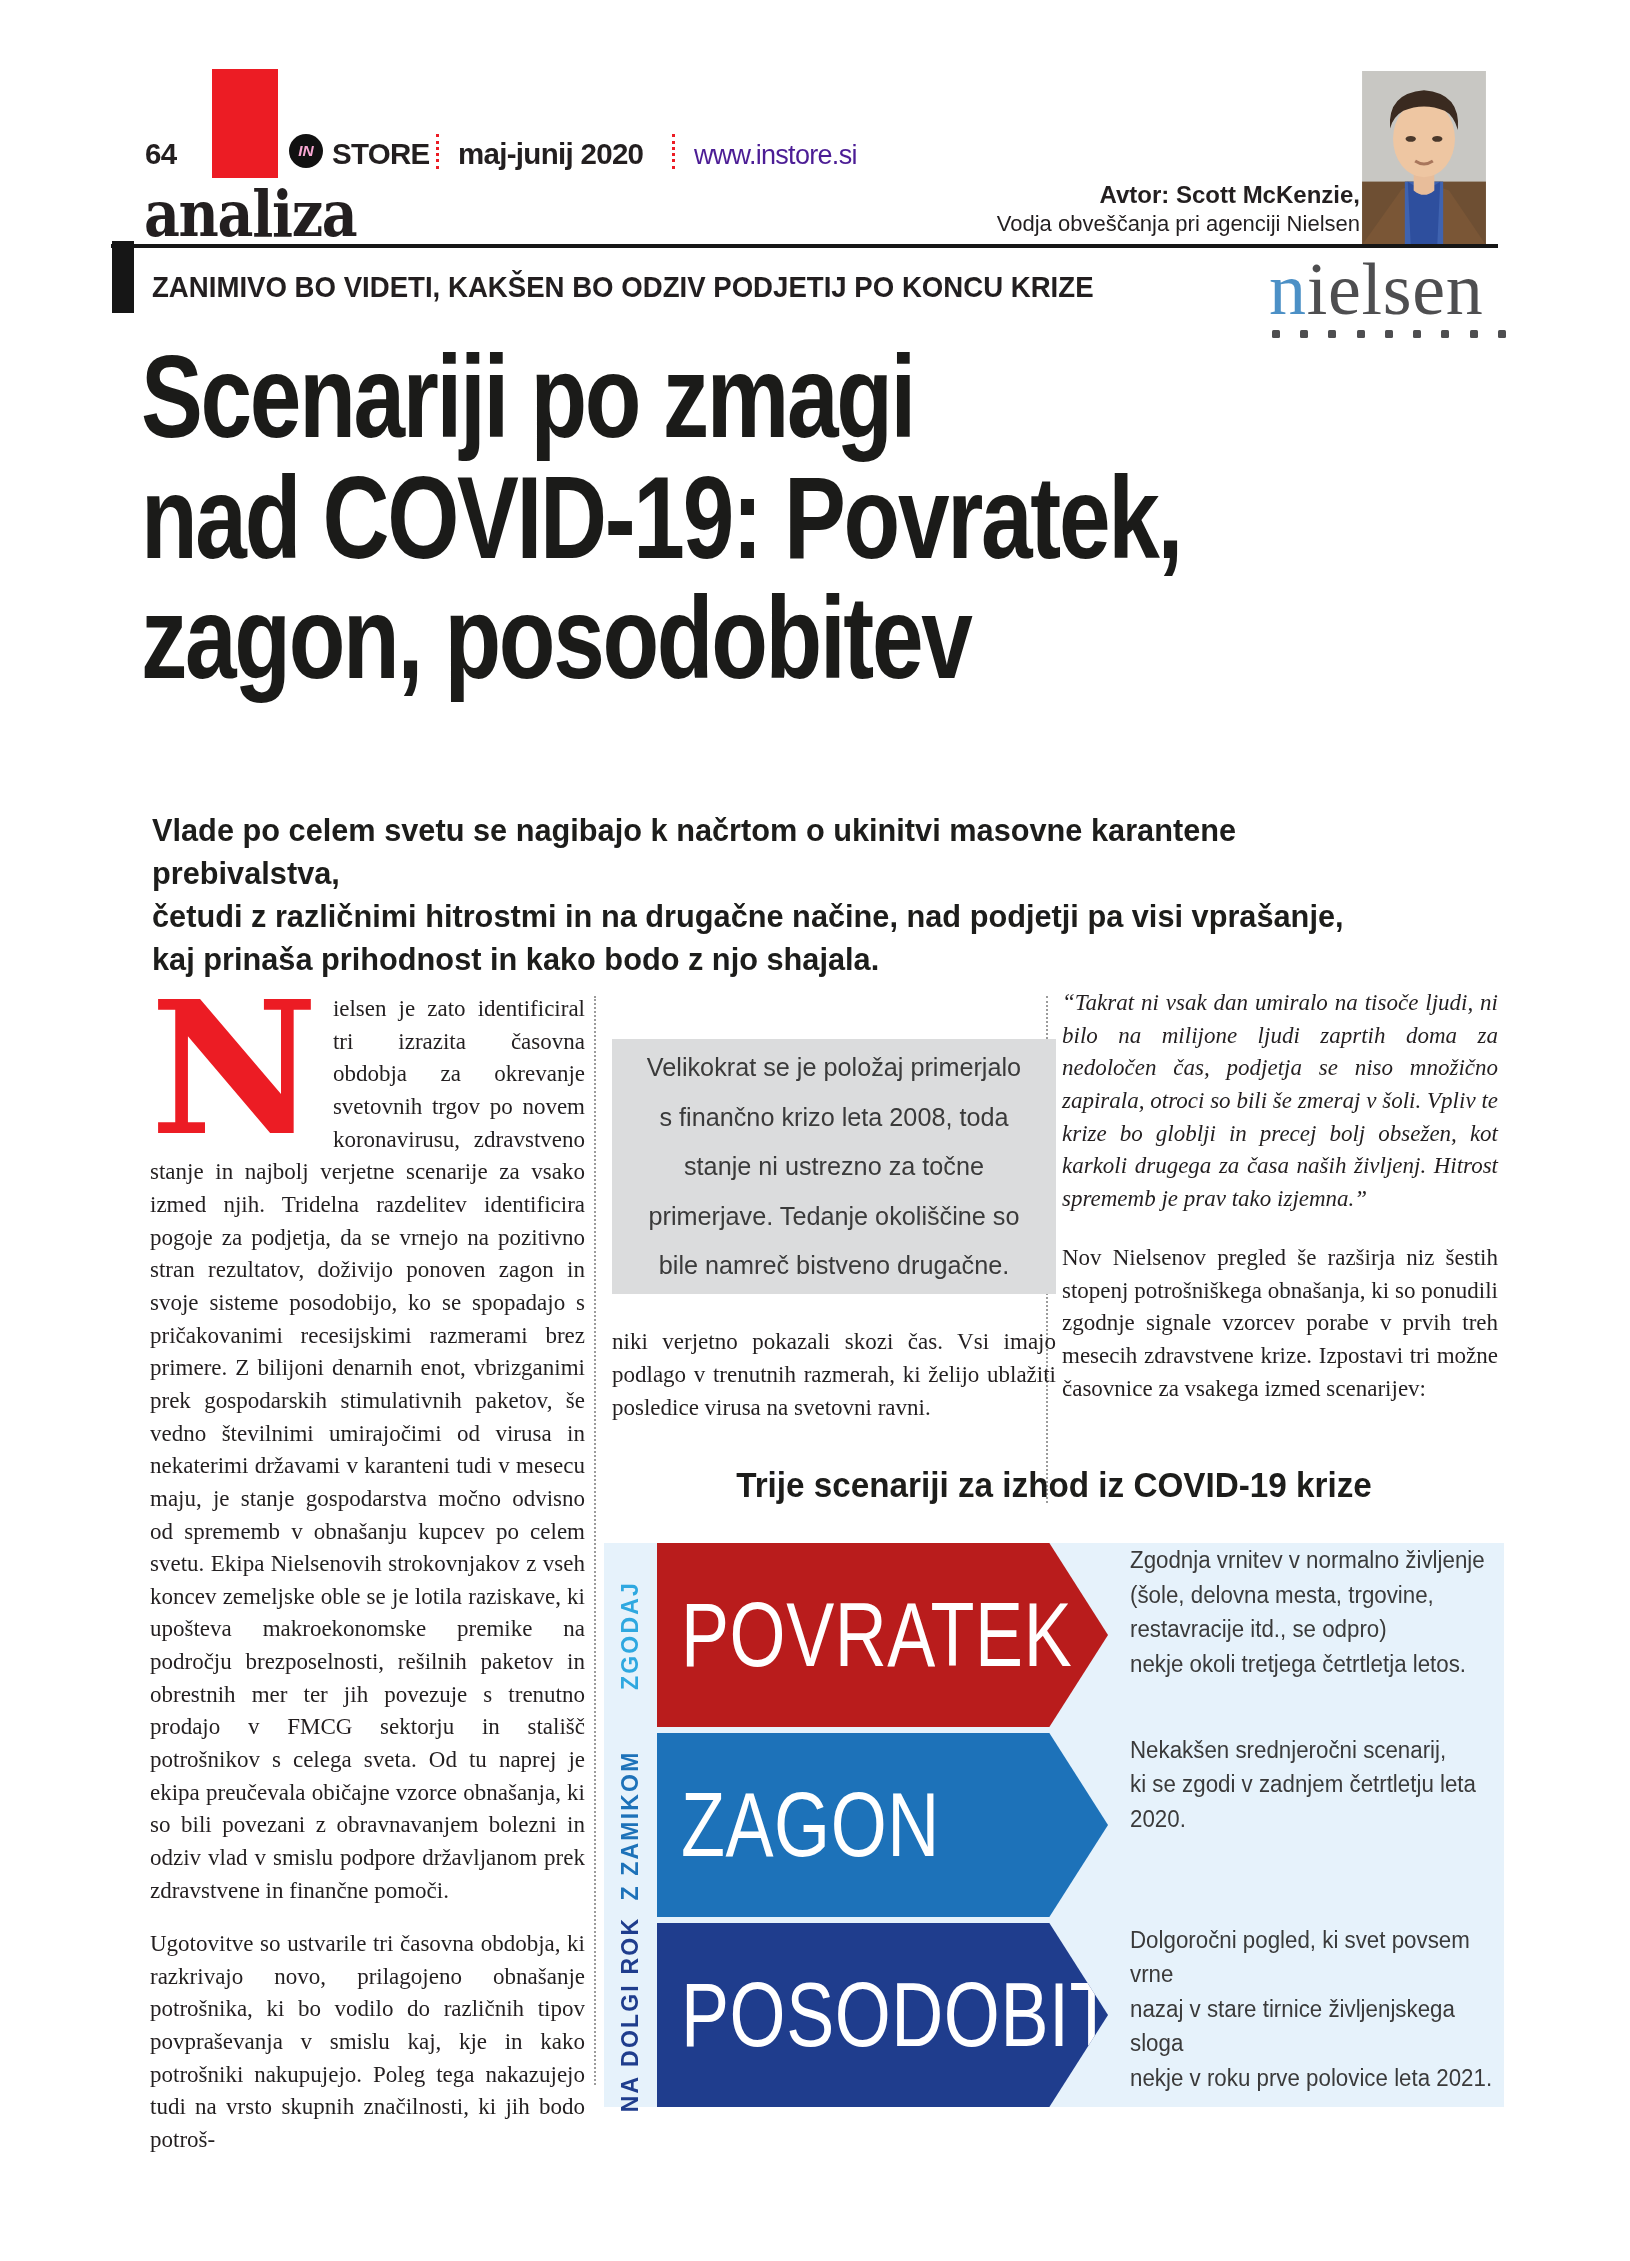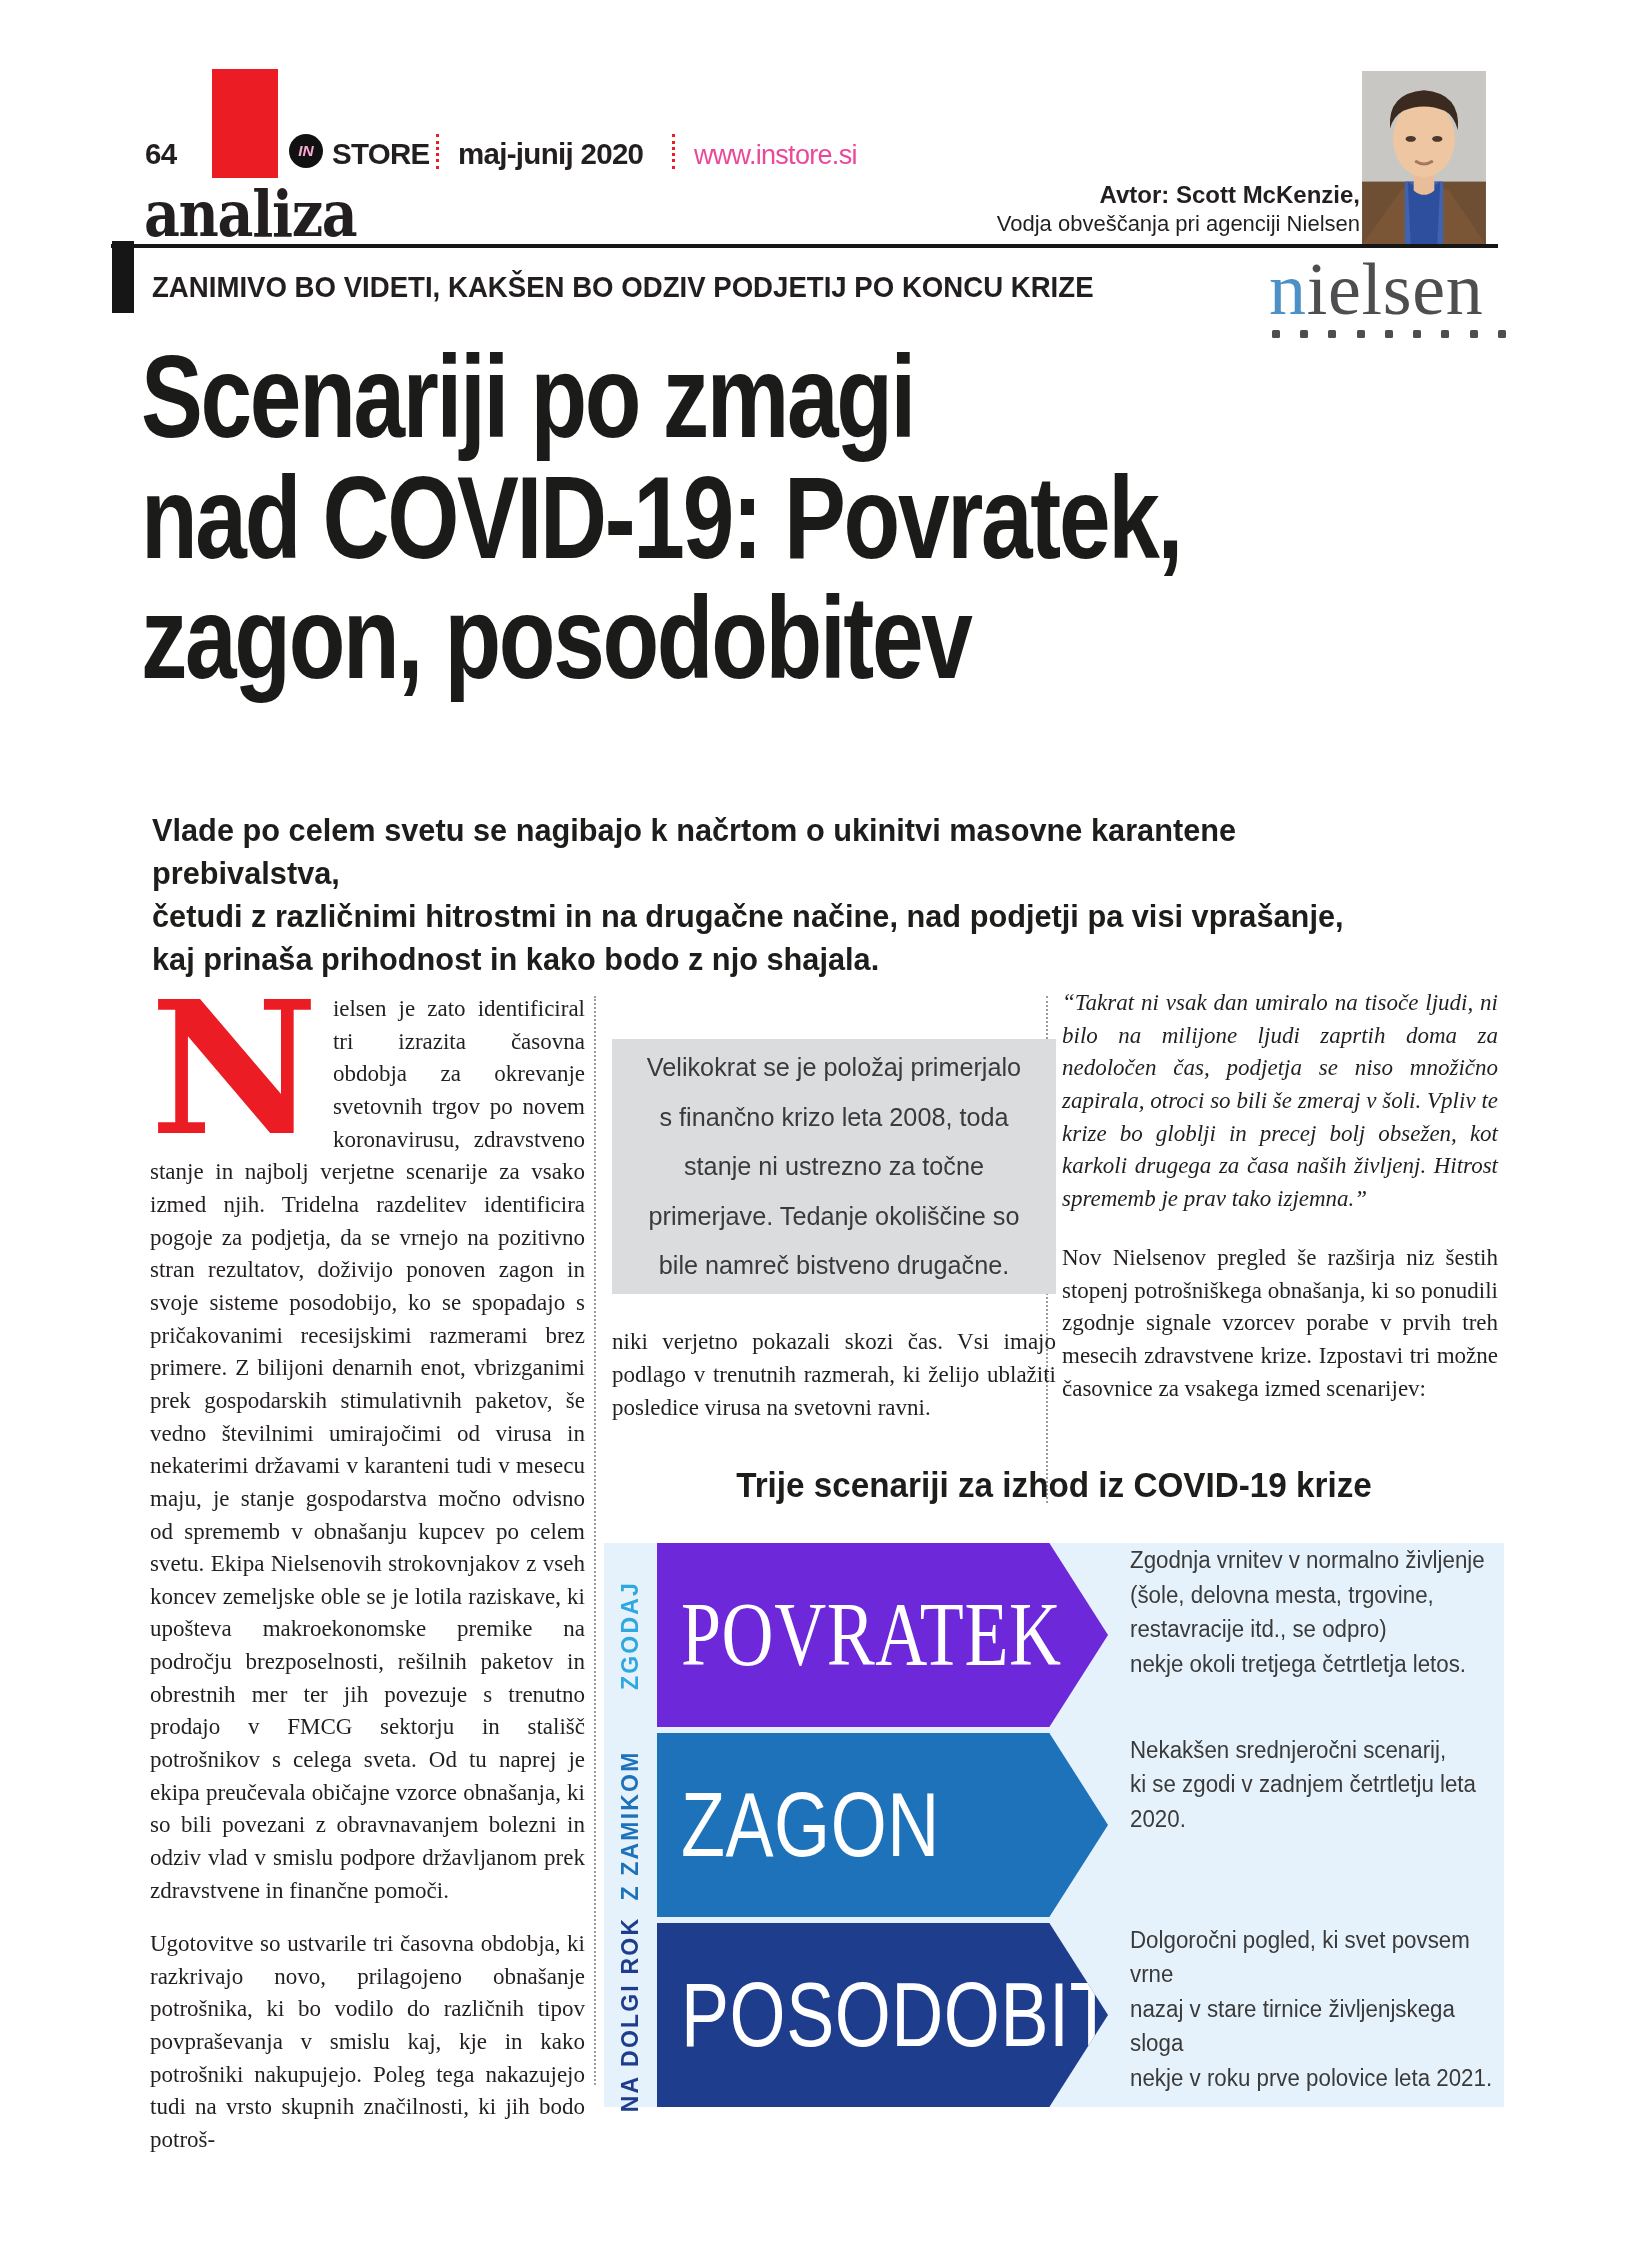--- a/index.html
+++ b/index.html
@@ -8,21 +8,21 @@
   .abs{position:absolute;}
   .preline{white-space:pre-line;}
 
   
   .pagenum{left:145px;top:137px;font-size:29.5px;font-weight:bold;letter-spacing:-0.7px;}
   .redblock{left:212px;top:69px;width:66px;height:109px;}
   .incircle{left:289px;top:134px;width:34px;height:34px;border-radius:50%;background:#111;
             display:flex;align-items:center;justify-content:center;}
   .incircle span{color:#f9a8d4;font-size:15.5px;font-weight:bold;font-style:italic;}
   .mast{top:137px;font-size:29.5px;font-weight:bold;letter-spacing:-0.7px;}
-  .mast-site{top:140px;font-size:27px;font-weight:normal;color:#ec4899;}
+  .mast-site{top:140px;font-size:27px;font-weight:normal;color:#4c1d95;}
   .red-dots{top:134px;height:35px;border-left:3.7px dotted #ec1c24;}
   .analiza{left:144px;top:177px;font-size:63px;font-weight:bold;
            font-family:"DejaVu Serif",serif;transform:scaleX(.88);transform-origin:left;letter-spacing:-1.5px;}
   .byline-wrap{left:737px;top:180px;width:623px;text-align:right;line-height:1.25;}
   .byline{font-size:24px;font-weight:bold;}
   .byrole{font-size:22px;font-weight:normal;}
   .photo{left:1362px;top:71px;width:124px;height:174px;}
   .toprule{left:111px;top:244px;width:1387px;height:3.7px;background:#161616;}
   .kickbar{left:112px;top:241px;width:22px;height:72px;background:#161616;}
   .kicker{left:152px;top:270px;font-size:30px;font-weight:bold;letter-spacing:0;
@@ -163,21 +163,21 @@
   </div>
 
   <div class="abs chart">
     <div class="chart-title">Trije scenariji za izhod iz  COVID-19  krize</div>
     <div class="panel" style="background-color: rgb(230, 242, 251);">
 
       <div class="crow">
         <div class="timingcell">
           <span style="color: rgb(47, 168, 224);">ZGODAJ</span>
         </div>
-        <div class="arrow" style="background-color: #6d28d9; font-family: Liberation Serif, serif;">
+        <div class="arrow" style="background-color: #b91c1c;">
           <span>POVRATEK</span>
         </div>
         <div class="desccell">
           <span class="preline">Zgodnja vrnitev v normalno življenje
 (šole, delovna mesta, trgovine,
 restavracije itd., se odpro)
 nekje okoli tretjega četrtletja letos.</span>
         </div>
       </div>
 

